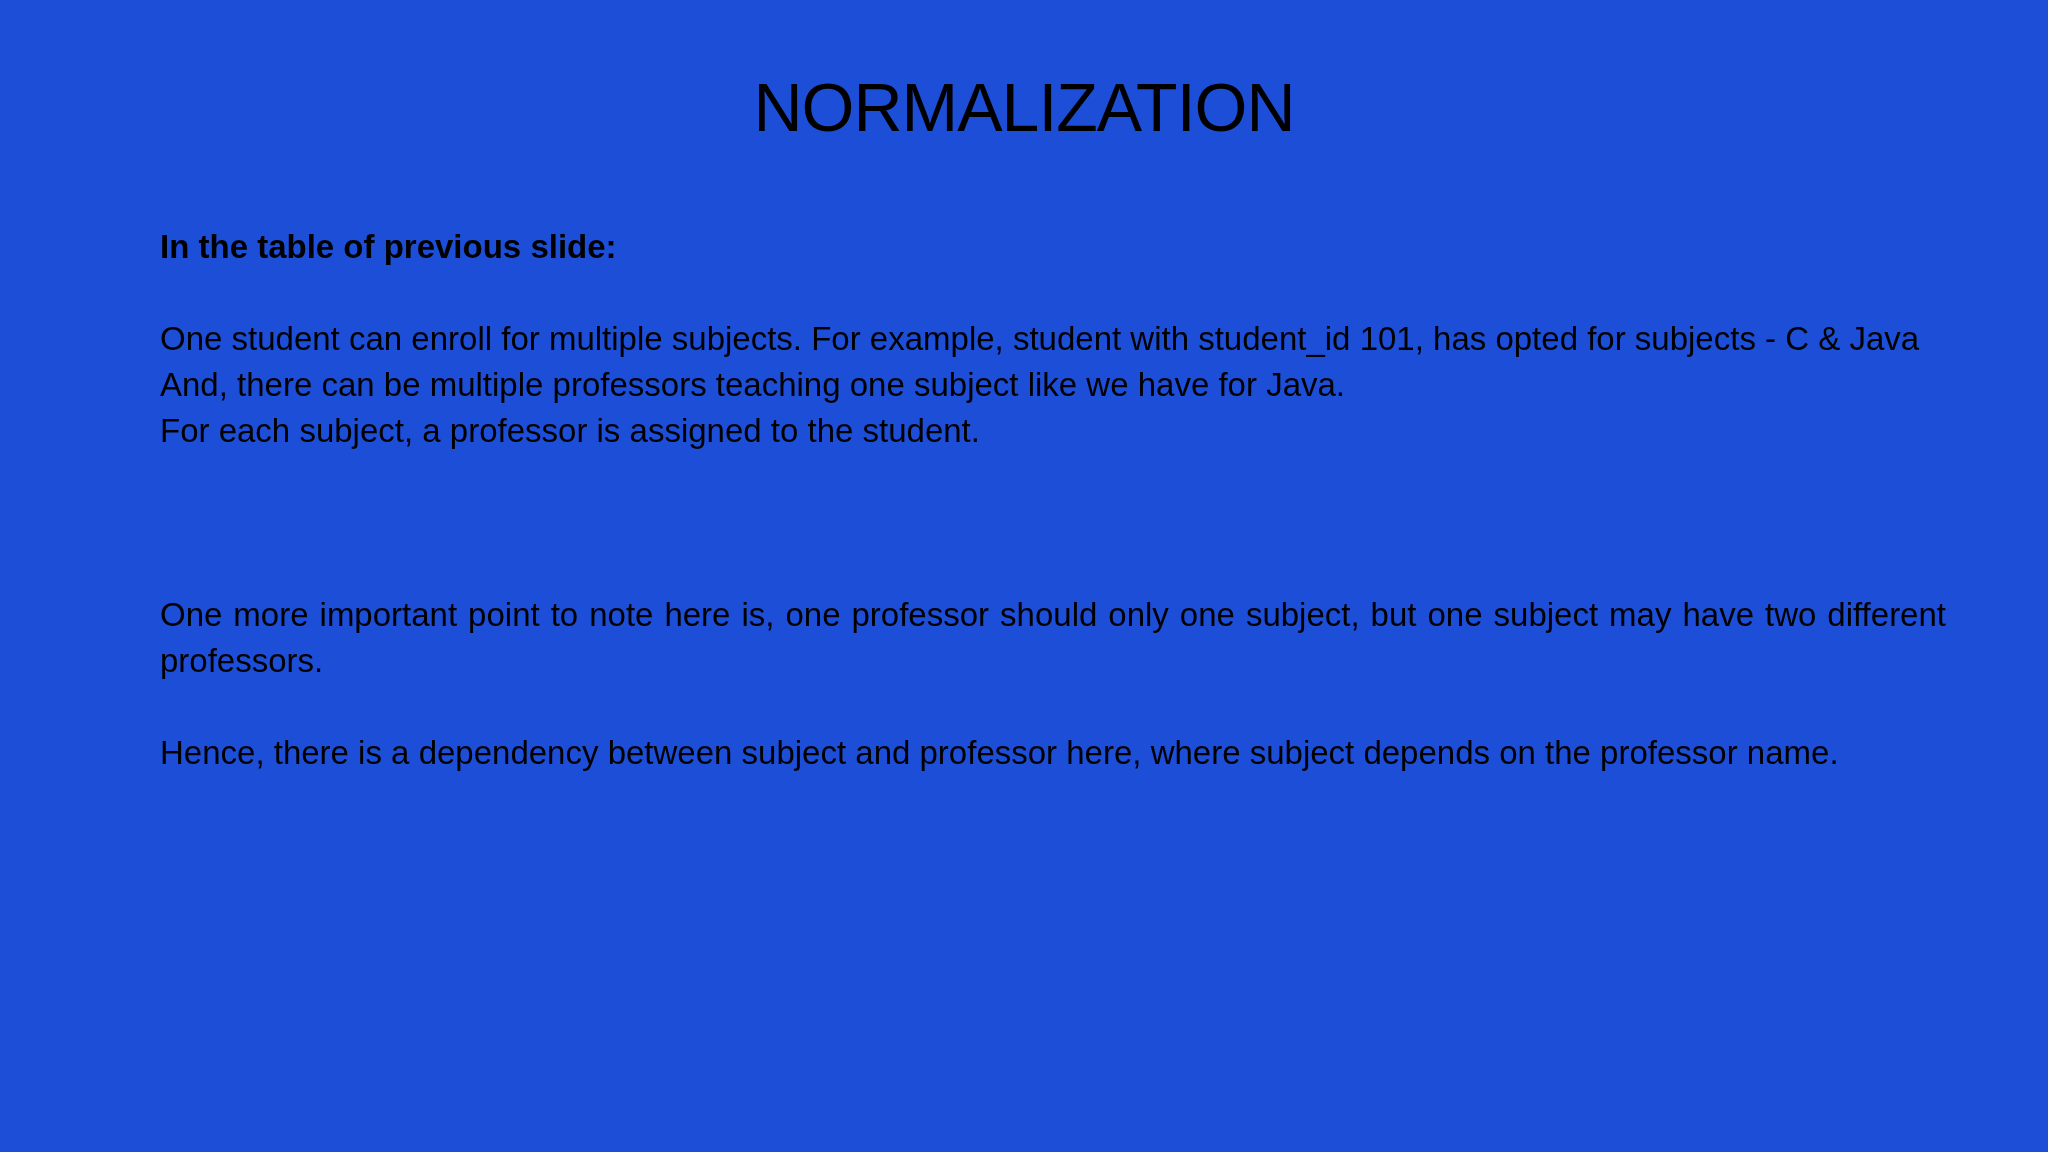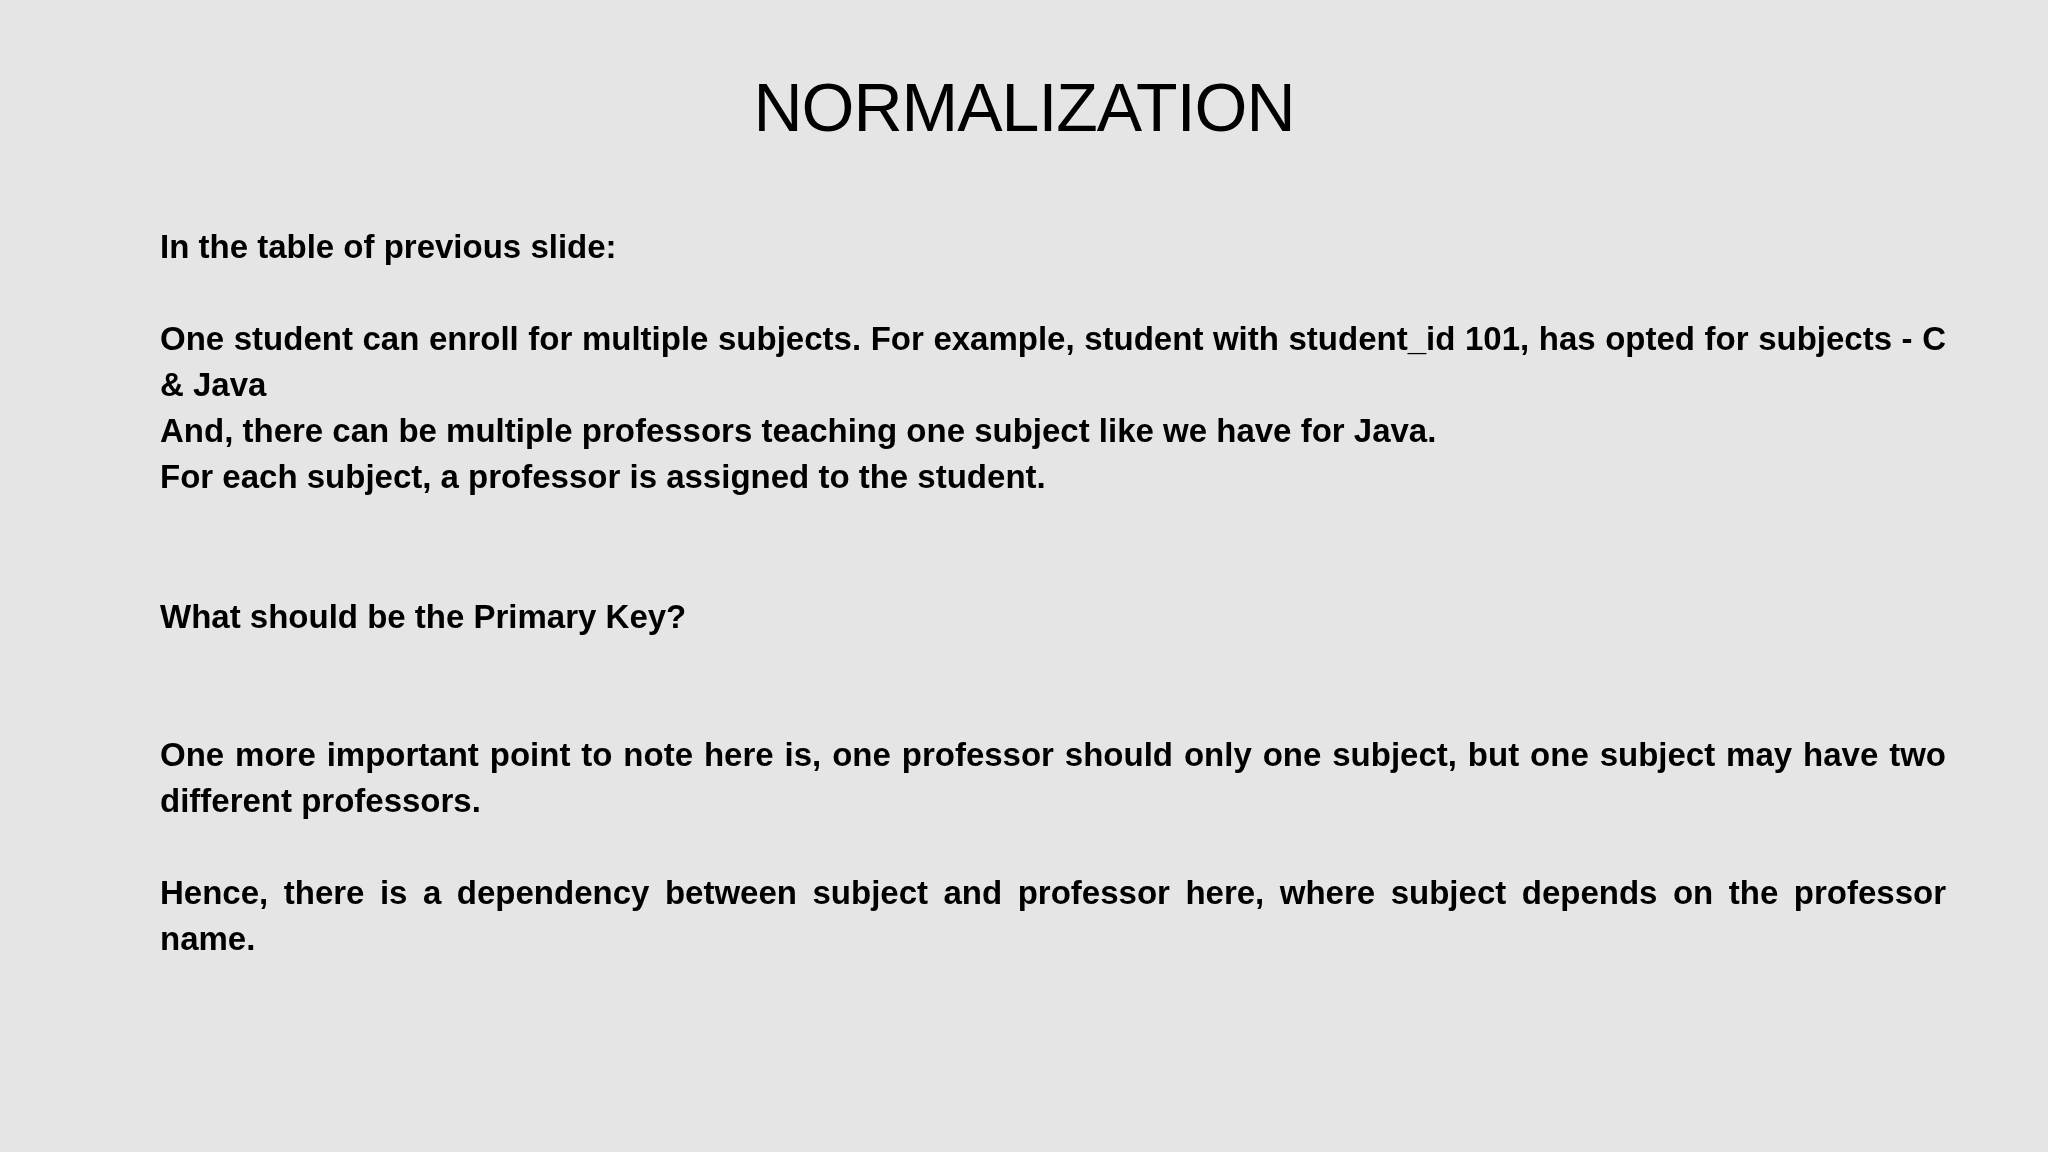--- a/index.html
+++ b/index.html
@@ -13,21 +13,21 @@
       overflow: hidden;
       position: relative;
       font-family: "Liberation Sans", "DejaVu Sans", sans-serif;
       color: #000000;
     }
     .slide {
       position: absolute;
       left: 0; top: 0;
       width: 2048px;
       height: 1152px;
-      background: #e5e5e5;
+      background: #1d4ed8;
     }
     .title {
       position: absolute;
       left: 0;
       top: 62px;
       width: 2048px;
       text-align: center;
       font-size: 68px;
       line-height: 90px;
       font-weight: normal;
@@ -38,21 +38,20 @@
       position: absolute;
       left: 160px;
       top: 176px;
       width: 1786px;
       font-size: 33px;
       line-height: 46px;
     }
     .content p {
       margin: 0;
       text-align: justify;
-      font-weight: bold;
     }
     .content .bold {
       font-weight: bold;
       margin-top: 48px;
     }
     .gap {
       height: 46px;
     }
   </style>
 </head>
@@ -63,21 +62,20 @@
 
   <div class="content">
     <p class="bold">In the table of previous slide:</p>
     <div class="gap"></div>
 
     <p>One student can enroll for multiple subjects. For example, student with student_id 101, has opted for subjects - C &amp; Java</p>
     <p>And, there can be multiple professors teaching one subject like we have for Java.</p>
     <p>For each subject, a professor is assigned to the student.</p>
     <div class="gap"></div>
 
-    <p class="bold">What should be the Primary Key?</p>
     <div class="gap"></div>
 
     <div class="gap"></div>
 
     <p>One more important point to note here is, one professor should only one subject, but one subject may have two different professors.</p>
     <div class="gap"></div>
 
     <p>Hence, there is a dependency between subject and professor here, where subject depends on the professor name.</p>
   </div>
 </div>

